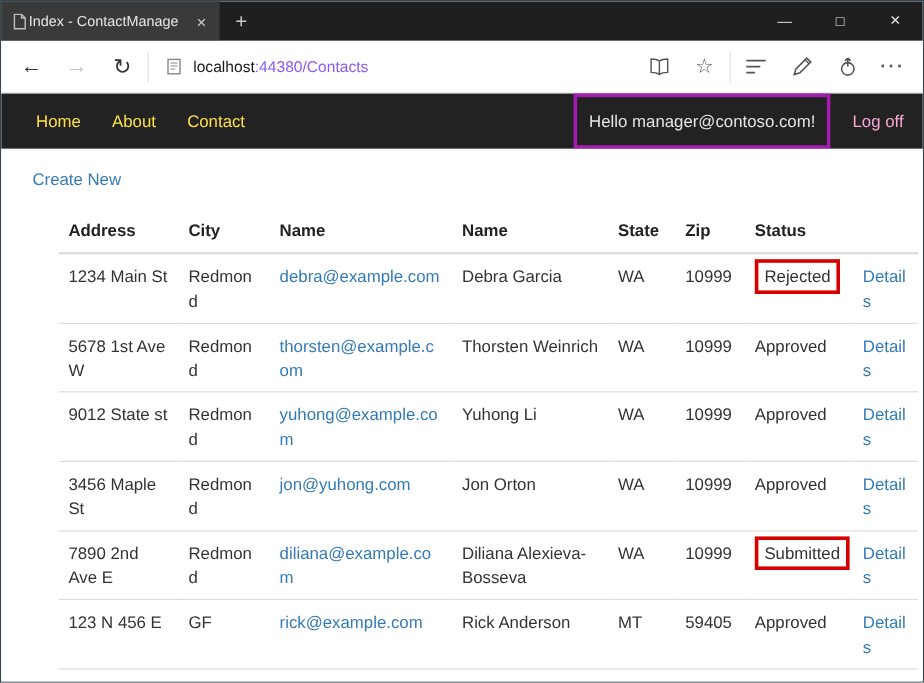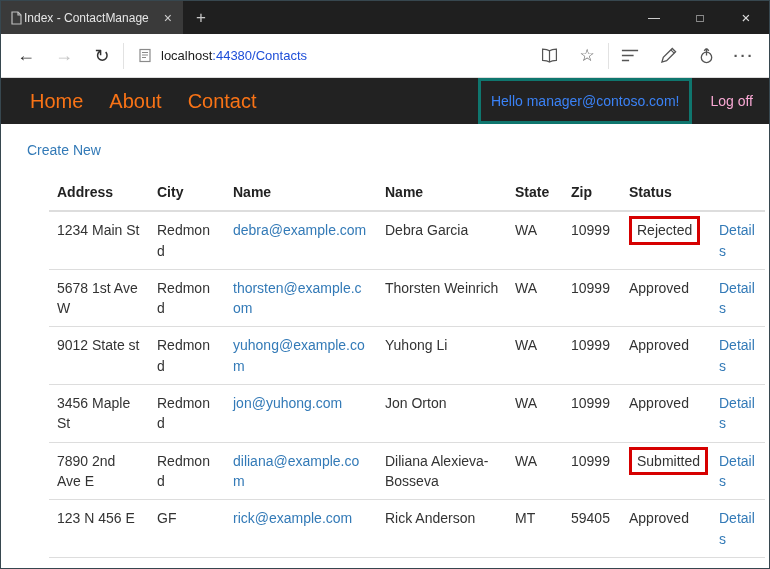--- a/index.html
+++ b/index.html
@@ -24,30 +24,30 @@
   .win-btn { width: 46px; display: flex; align-items: center; justify-content: center; color: #e0e0e0; font-size: 12px; }
   .win-btn.close-btn { font-size: 15px; }
 
   
   .toolbar { height: 44px; background: #fff; border-bottom: 1px solid #dcdcdc; display: flex; align-items: center; flex: 0 0 auto; padding: 0 6px; }
   .nav-btn { width: 38px; text-align: center; font-size: 18px; color: #333; }
   .nav-btn.disabled { color: #c3c3c3; }
   .vsep { width: 1px; height: 26px; background: #e2e2e2; margin: 0 2px; }
   .addr { flex: 1; display: flex; align-items: center; gap: 9px; padding: 0 12px; font-size: 13px; min-width: 0; }
   .addr .host { color: #1a1a1a; }
-  .addr .path { color: #1d4ed8; }
+  .addr .path { color: #8b5cf6; }
   .tool-icon { width: 38px; display: flex; justify-content: center; align-items: center; color: #555; font-size: 17px; }
   .more-dots { letter-spacing: 2px; font-weight: bold; font-size: 15px; color: #555; }
 
   
   .navbar { height: 46px; background: #222; display: flex; align-items: center; padding: 0 16px; flex: 0 0 auto; }
   .brand { color: #ffffff; font-size: 17px; margin-right: 24px; text-decoration: none; }
-  .nav-link { color: #f97316; font-size: 20px; padding: 0 13px; text-decoration: none; }
+  .nav-link { color: #fde047; font-size: 14px; padding: 0 13px; text-decoration: none; }
   .nav-spacer { flex: 1; }
-  .greeting { border: 3px solid #0f766e; color: #3b82f6; font-size: 14px; padding: 12px 10px; margin-right: 14px; white-space: nowrap; }
+  .greeting { border: 3px solid #a21caf; color: #e5e5e5; font-size: 14px; padding: 12px 10px; margin-right: 14px; white-space: nowrap; }
   .logoff { color: #f9a8d4; font-size: 14px; text-decoration: none; padding-left: 4px; text-align: right; }
 
   
   .content { flex: 1; background: #fff; padding: 17px 26px 0; overflow: hidden; }
   a { color: #337ab7; text-decoration: none; }
   .create-new { font-size: 14px; }
 
   table { width: 100%; border-collapse: collapse; table-layout: fixed; margin-top: 15px; font-size: 14px; color: #333; margin-left: 22px; }
   th, td { text-align: left; padding: 8px; vertical-align: top; line-height: 1.45; word-wrap: break-word; }
   th { border-bottom: 2px solid #ddd; font-weight: bold; color: #222; }

